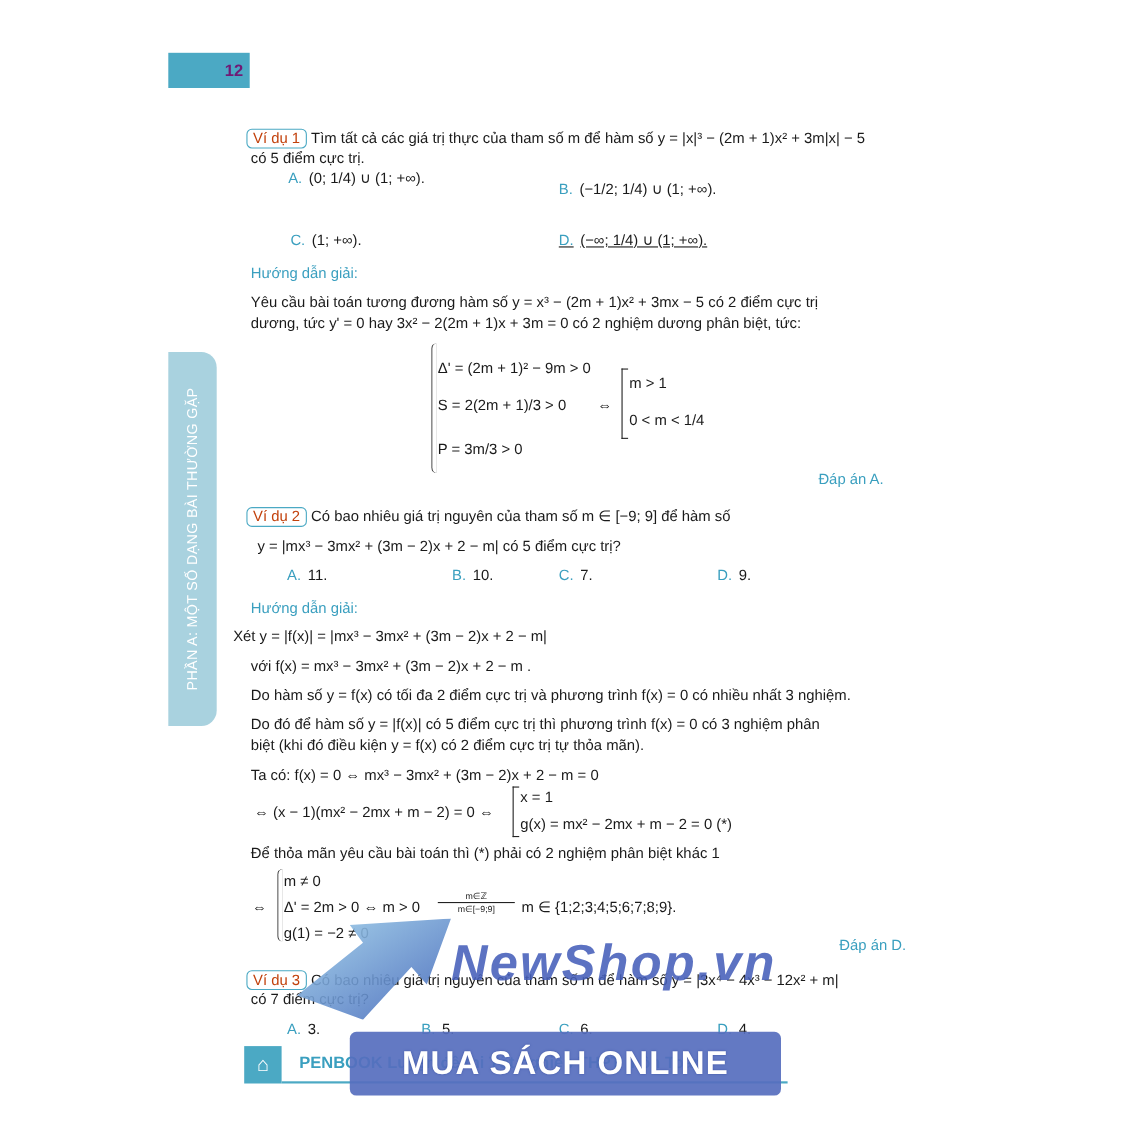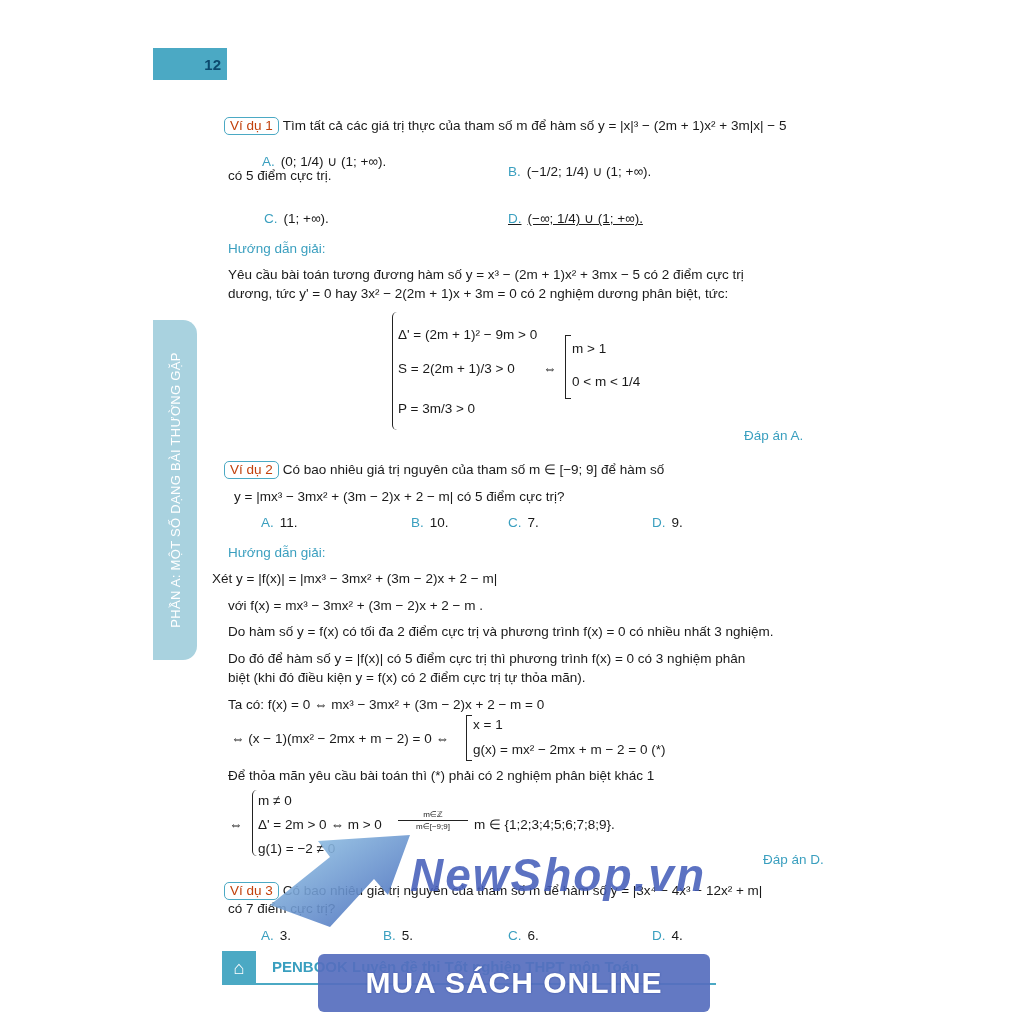--- a/index.html
+++ b/index.html
@@ -1,56 +1,56 @@
 <!DOCTYPE html>
 <html><head>
 <meta charset="utf-8">
 <style>
   html, body { margin:0; padding:0; }
   body { width:1024px; height:1024px; background:#ffffff; position:relative; overflow:hidden;
          font-family:"Liberation Sans", sans-serif; color:#1a1a1a; }
   .abs { position:absolute; }
-  .page-num { left:153px; top:48px; width:74px; height:32px; background:#4ba9c4; color:#0c4a6e;
+  .page-num { left:153px; top:48px; width:74px; height:32px; background:#4ba9c4; color:#701a75;
               font-weight:bold; font-size:15px; display:flex; align-items:center; justify-content:flex-end;
               padding-right:6px; box-sizing:border-box; }
   .side-tab { left:153px; top:320px; width:44px; height:340px; background:#a9d2df;
               border-radius:0 14px 14px 0; }
   .side-tab span { position:absolute; left:50%; top:50%; transform:translate(-50%,-50%) rotate(-90deg);
                    white-space:nowrap; color:#fff; font-size:13px; letter-spacing:0.3px; }
   .line { position:absolute; font-size:13.5px; white-space:nowrap; line-height:18px; }
   .vidu { display:inline-block; border:1.5px solid #4ba9c4; border-radius:5px; color:#c2410c;
           padding:0 5px; margin-right:4px; font-size:13.5px; line-height:16px; }
   .opt { color:#3a9fbf; margin-right:6px; }
   .teal { color:#3a9fbf; }
   .sys { position:absolute; border-left:1.5px solid #222; border-radius:8px 0 0 8px; }
   .bracket { position:absolute; border-left:1.5px solid #222; border-top:1.5px solid #222; border-bottom:1.5px solid #222; width:5px; }
   .footer-icon { left:222px; top:951px; width:34px; height:34px; background:#4ba9c4; color:#fff;
                  display:flex; align-items:center; justify-content:center; font-size:18px; }
   .footer-rule { left:256px; top:983px; width:460px; height:2px; background:#4ba9c4; }
   .footer-text { left:272px; top:958px; color:#3a9fbf; font-weight:bold; font-size:15px; white-space:nowrap; }
   .wm-band { left:318px; top:938px; width:392px; height:58px; background:rgba(86,110,190,0.92);
-             border-radius:6px; display:flex; align-items:center; justify-content:center;margin-top:16px; }
+             border-radius:6px; display:flex; align-items:center; justify-content:center; }
   .wm-band span { color:#fff; font-weight:bold; font-size:30px; letter-spacing:1px;
                   text-shadow: 0 0 2px #3a4fa0; }
   .wm-logo { left:410px; top:848px; color:rgba(70,95,185,0.88); font-weight:bold; font-size:46px;
              font-style:italic; letter-spacing:2px; white-space:nowrap; }
   .wm-arrow { left:270px; top:835px; width:150px; height:92px; }
 </style>
 </head>
 <body>
 
 <div class="abs page-num">12</div>
 <div class="abs side-tab">
   <span>PHẦN A: MỘT SỐ DẠNG BÀI THƯỜNG GẶP</span>
 </div>
 
 <div class="line" style="left:224px;top:117px;">
   <span class="vidu">Ví dụ 1</span><span>Tìm tất cả các giá trị thực của tham số m để hàm số y = |x|³ − (2m + 1)x² + 3m|x| − 5</span>
 </div>
-<div class="line" style="left:228px;top:135px;margin-top:32px;">có 5 điểm cực trị.</div>
+<div class="line" style="left:228px;top:135px;">có 5 điểm cực trị.</div>
 
 <div class="line" style="left:262px;top:153px;">
   <span class="opt">A.</span><span>(0; 1/4) ∪ (1; +∞).</span>
 </div>
 <div class="line" style="left:508px;top:163px;">
   <span class="opt">B.</span><span>(−1/2; 1/4) ∪ (1; +∞).</span>
 </div>
 <div class="line" style="left:264px;top:210px;">
   <span class="opt">C.</span><span>(1; +∞).</span>
 </div>

